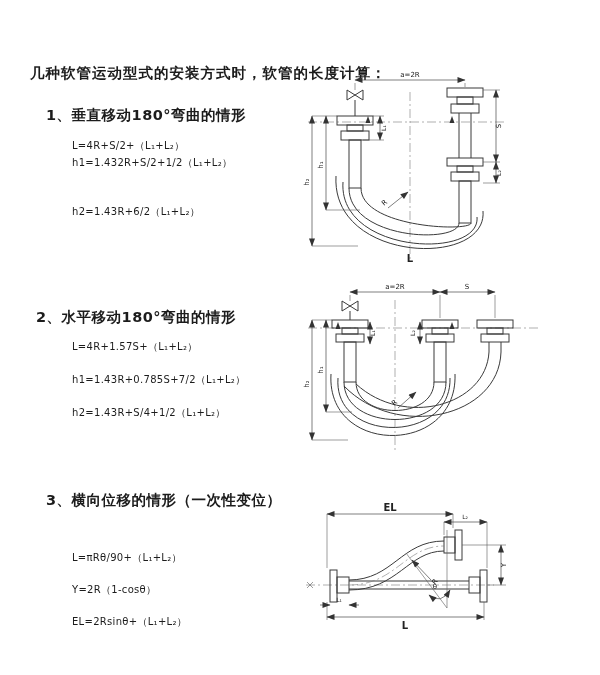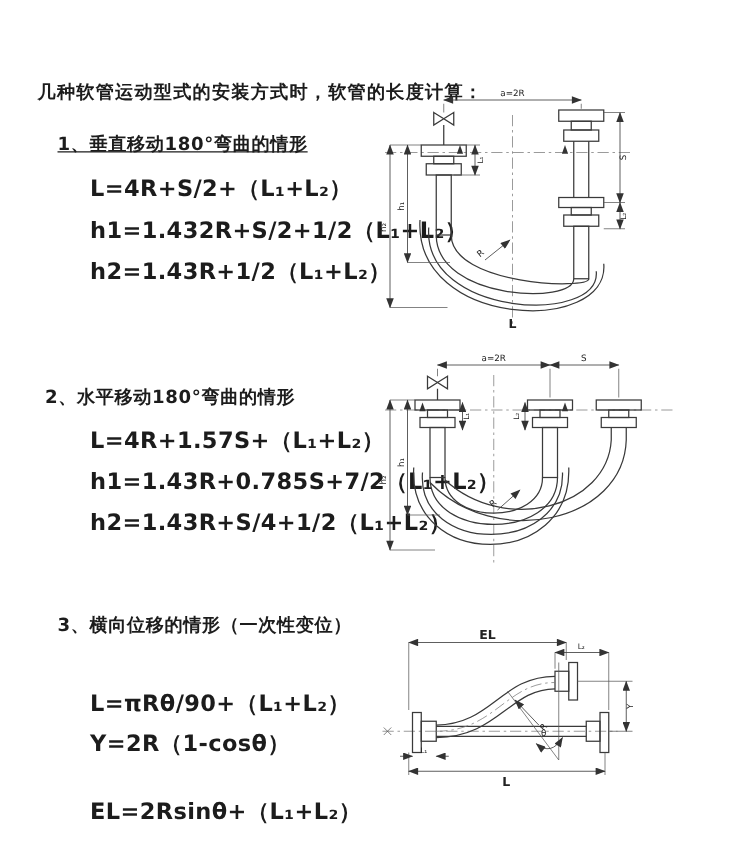--- a/index.html
+++ b/index.html
@@ -3,46 +3,46 @@
 <meta charset="utf-8">
 <style>
   html,body{margin:0;padding:0;}
   body{
     width:600px;height:675px;background:#ffffff;position:relative;overflow:hidden;
     font-family:"DejaVu Sans","Liberation Sans",sans-serif;color:#1c1c1c;
   }
   .abs{position:absolute;}
   .title{left:30px;top:20px;font-size:14.5px;font-weight:700;letter-spacing:1px;margin-top:44px;}
   .heading{font-size:14.5px;font-weight:700;letter-spacing:0.5px;}
-  .formula{font-size:18px;font-weight:700;letter-spacing:0.3px;}
+  .formula{font-size:10px;font-weight:400;letter-spacing:0.3px;}
   
-  .s1h{left:46px;top:106px;text-decoration:underline;} .s1f0{left:72px;top:139px;} .s1f1{left:72px;top:172px;} .s1f2{left:72px;top:205px;}
+  .s1h{left:46px;top:106px;} .s1f0{left:72px;top:139px;} .s1f1{left:72px;top:156px;} .s1f2{left:72px;top:205px;}
   
   .s2h{left:36px;top:308px;} .s2f0{left:72px;top:340px;} .s2f1{left:72px;top:373px;} .s2f2{left:72px;top:406px;}
   
-  .s3h{left:46px;top:491px;} .s3f0{left:72px;top:551px;text-align:center;} .s3f1{left:72px;top:583px;text-align:right;} .s3f2{left:72px;top:615px;margin-top:22px;}
+  .s3h{left:46px;top:491px;} .s3f0{left:72px;top:551px;text-align:center;} .s3f1{left:72px;top:583px;text-align:right;} .s3f2{left:72px;top:615px;}
   .d1{left:300px;top:70px;} .d2{left:300px;top:282px;} .d3{left:298px;top:498px;}
   svg .ln{stroke:#3a3a3a;stroke-width:1;fill:none;}
   svg .th{stroke:#5a5a5a;stroke-width:0.6;fill:none;}
   svg .dim{stroke:#474747;stroke-width:0.7;fill:none;}
   svg .cl{stroke:#7a7a7a;stroke-width:0.6;fill:none;stroke-dasharray:9 3 2 3;}
   svg text{fill:#222;font-size:7px;font-family:"DejaVu Sans","Liberation Sans",sans-serif;}
   svg .big{font-size:10px;font-weight:700;}
   svg .sm{font-size:6px;}
 </style>
 </head>
 <body>
 
 <div>
   <div class="abs title">几种软管运动型式的安装方式时，软管的长度计算：</div>
 
   <div class="abs heading s1h">1、垂直移动180°弯曲的情形</div>
   <div class="abs formula s1f0">L=4R+S/2+（L₁+L₂）</div>
   <div class="abs formula s1f1">h1=1.432R+S/2+1/2（L₁+L₂）</div>
-  <div class="abs formula s1f2">h2=1.43R+1/2（L₁+L₂）</div>
+  <div class="abs formula s1f2">h2=1.43R+6/2（L₁+L₂）</div>
 
   <svg class="abs d1" width="265" height="195" viewBox="0 0 265 195">
     <defs>
       <marker id="d1ar" viewBox="0 0 8 6" refX="7.5" refY="3" markerWidth="9" markerHeight="6" orient="auto-start-reverse" markerUnits="userSpaceOnUse">
         <path d="M0 0 L8 3 L0 6 Z" fill="#333"></path>
       </marker>
       <pattern id="d1braid" patternUnits="userSpaceOnUse" width="3.5" height="3.5">
         <path d="M0 0 L3.5 3.5 M3.5 0 L0 3.5" stroke="#666" stroke-width="0.5"></path>
       </pattern>
     </defs>

